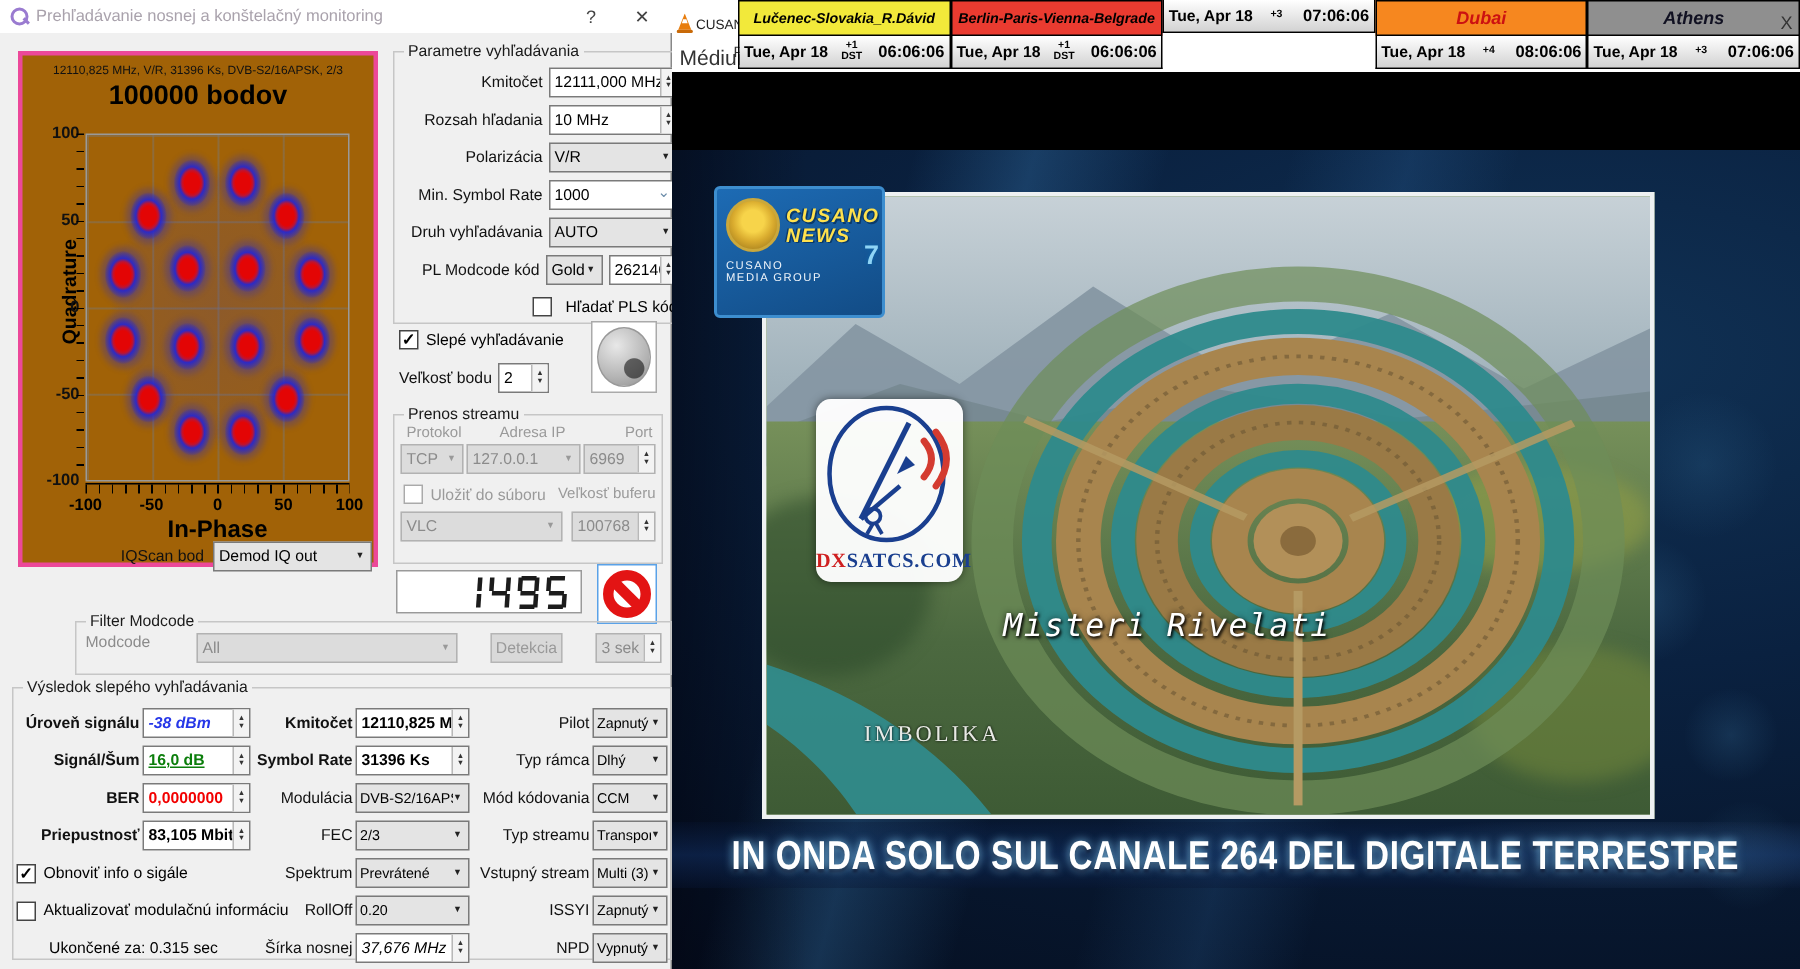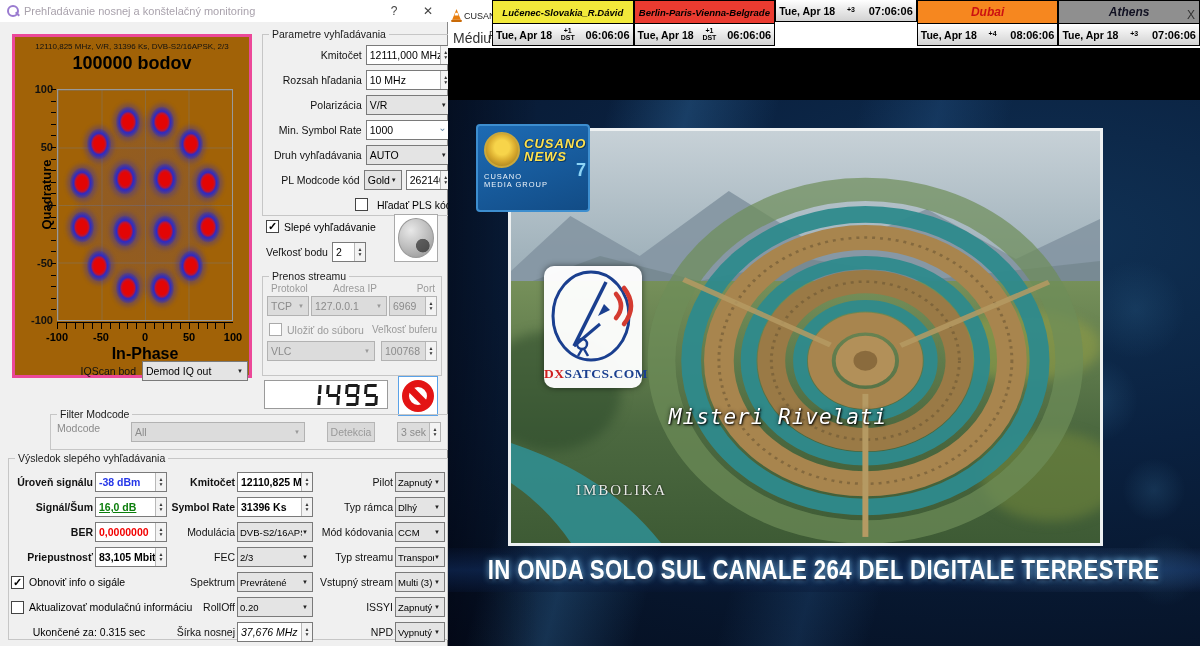--- a/index.html
+++ b/index.html
@@ -447,21 +447,21 @@
           </div>
       </div>
     </fieldset>
 
     <fieldset id="results-group">
       <legend>Výsledok slepého vyhľadávania</legend>
       <div id="rgrid">
 
         <span class="lblr b">Úroveň signálu</span>
         <div class="ctl spin">
-            <span class="v b" style="color: rgb(38, 55, 232);">-38 dBm</span>
+            <span class="v b" style="color: rgb(38, 55, 232); font-style: italic;">-38 dBm</span>
             <span class="sp">
               <i>▲</i>
               <i>▼</i>
             </span>
           </div>
         <span class="lblr b">Kmitočet</span>
         <div class="ctl spin">
             <span class="v b">12110,825 MH</span>
             <span class="sp">
               <i>▲</i>

